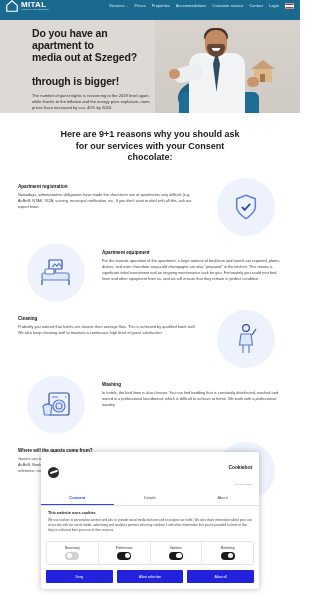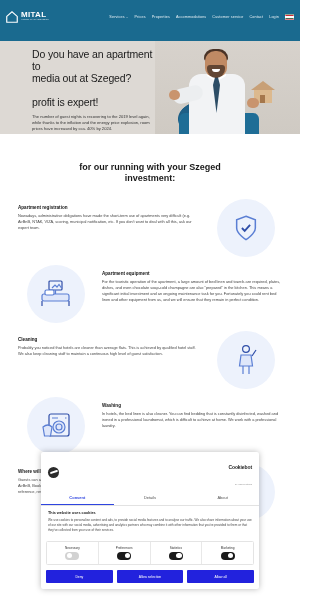--- a/index.html
+++ b/index.html
@@ -7,21 +7,21 @@
   body {
     font-family: "Liberation Sans", sans-serif;
     background: #ffffff;
     overflow: hidden;
     position: relative;
   }
 
   
   .site-header {
     background: #1a6a8f;
-    height: 41px;
+    height: 20px;
     display: flex;
     align-items: center;
     justify-content: space-between;
     padding: 0 6px 8px 5px;
   }
   .logo {
     display: flex;
     align-items: center;
     gap: 2px;
     color: #fff;
@@ -86,21 +86,21 @@
     background: #dcb98e; }
   .p-house-door { position: absolute; left: 9px; top: 14px; width: 5px; height: 8px;
     background: #a5774c; }
   .p-hand-r { position: absolute; left: 92px; top: 57px; width: 12px; height: 10px;
     background: #c9946e; border-radius: 5px; }
   .p-chair { position: absolute; left: 24px; top: 72px; width: 80px; height: 21px;
     background: #1f6d96; border-radius: 6px 6px 0 0; }
 
   .hero-copy { position: absolute; left: 32px; top: 8px; width: 125px; z-index: 3; }
   .hero-title {
-    font-size: 10.5px; line-height: 1.14; font-weight: normal;
+    font-size: 10.5px; line-height: 1.14; font-weight: bold;
     color: #1b1b1b; letter-spacing: -.15px;
   }
   .hero-sub {
     margin-top: 5px; font-size: 4.1px; line-height: 1.52; color: #333;
   }
 
   
   .reasons-heading {
     text-align: center; font-size: 9px; font-weight: bold;
     line-height: 1.3; color: #1b1b1b;
@@ -252,31 +252,31 @@
       <div class="p-house-door"></div>
     </div>
     <div class="p-hand-r"></div>
   </div>
 
   <div class="hero-copy">
     <h1 class="hero-title">
       <span>Do you have an apartment to</span><br>
       <span>media out at Szeged?</span><br>
       <br>
-      <span>profit is expert!</span>
+      <span>through is bigger!</span>
     </h1>
     <p class="hero-sub">The number of guest nights is recovering to the 2019 level again, while thanks to the inflation and the energy price explosion, room prices have increased by cca. 40% by 2024.</p>
 
   </div>
 </section>
 
 <h2 class="reasons-heading">
-  <br>
-  <span>for our running with your Szeged</span><br>
-  <span>investment:</span>
+  <span>Here are 9+1 reasons why you should ask</span><br>
+  <span>for our services with your Consent</span><br>
+  <span>chocolate:</span>
 </h2>
 
 <div class="reason rev">
   <div class="reason-art">
     <div class="art-circle">
       <span>
         <svg class="art" width="28" height="28" viewBox="0 0 24 24" fill="none" stroke="#5b7fd4" stroke-width="1.3">
           <path d="M12 2 L20 5 V12 C20 17 12 22 12 22 C12 22 4 17 4 12 V5 Z"></path>
           <path d="M8.5 12 l2.4 2.4 l4.6 -5" stroke="#2f4ea8" stroke-width="1.6"></path>
         </svg>

